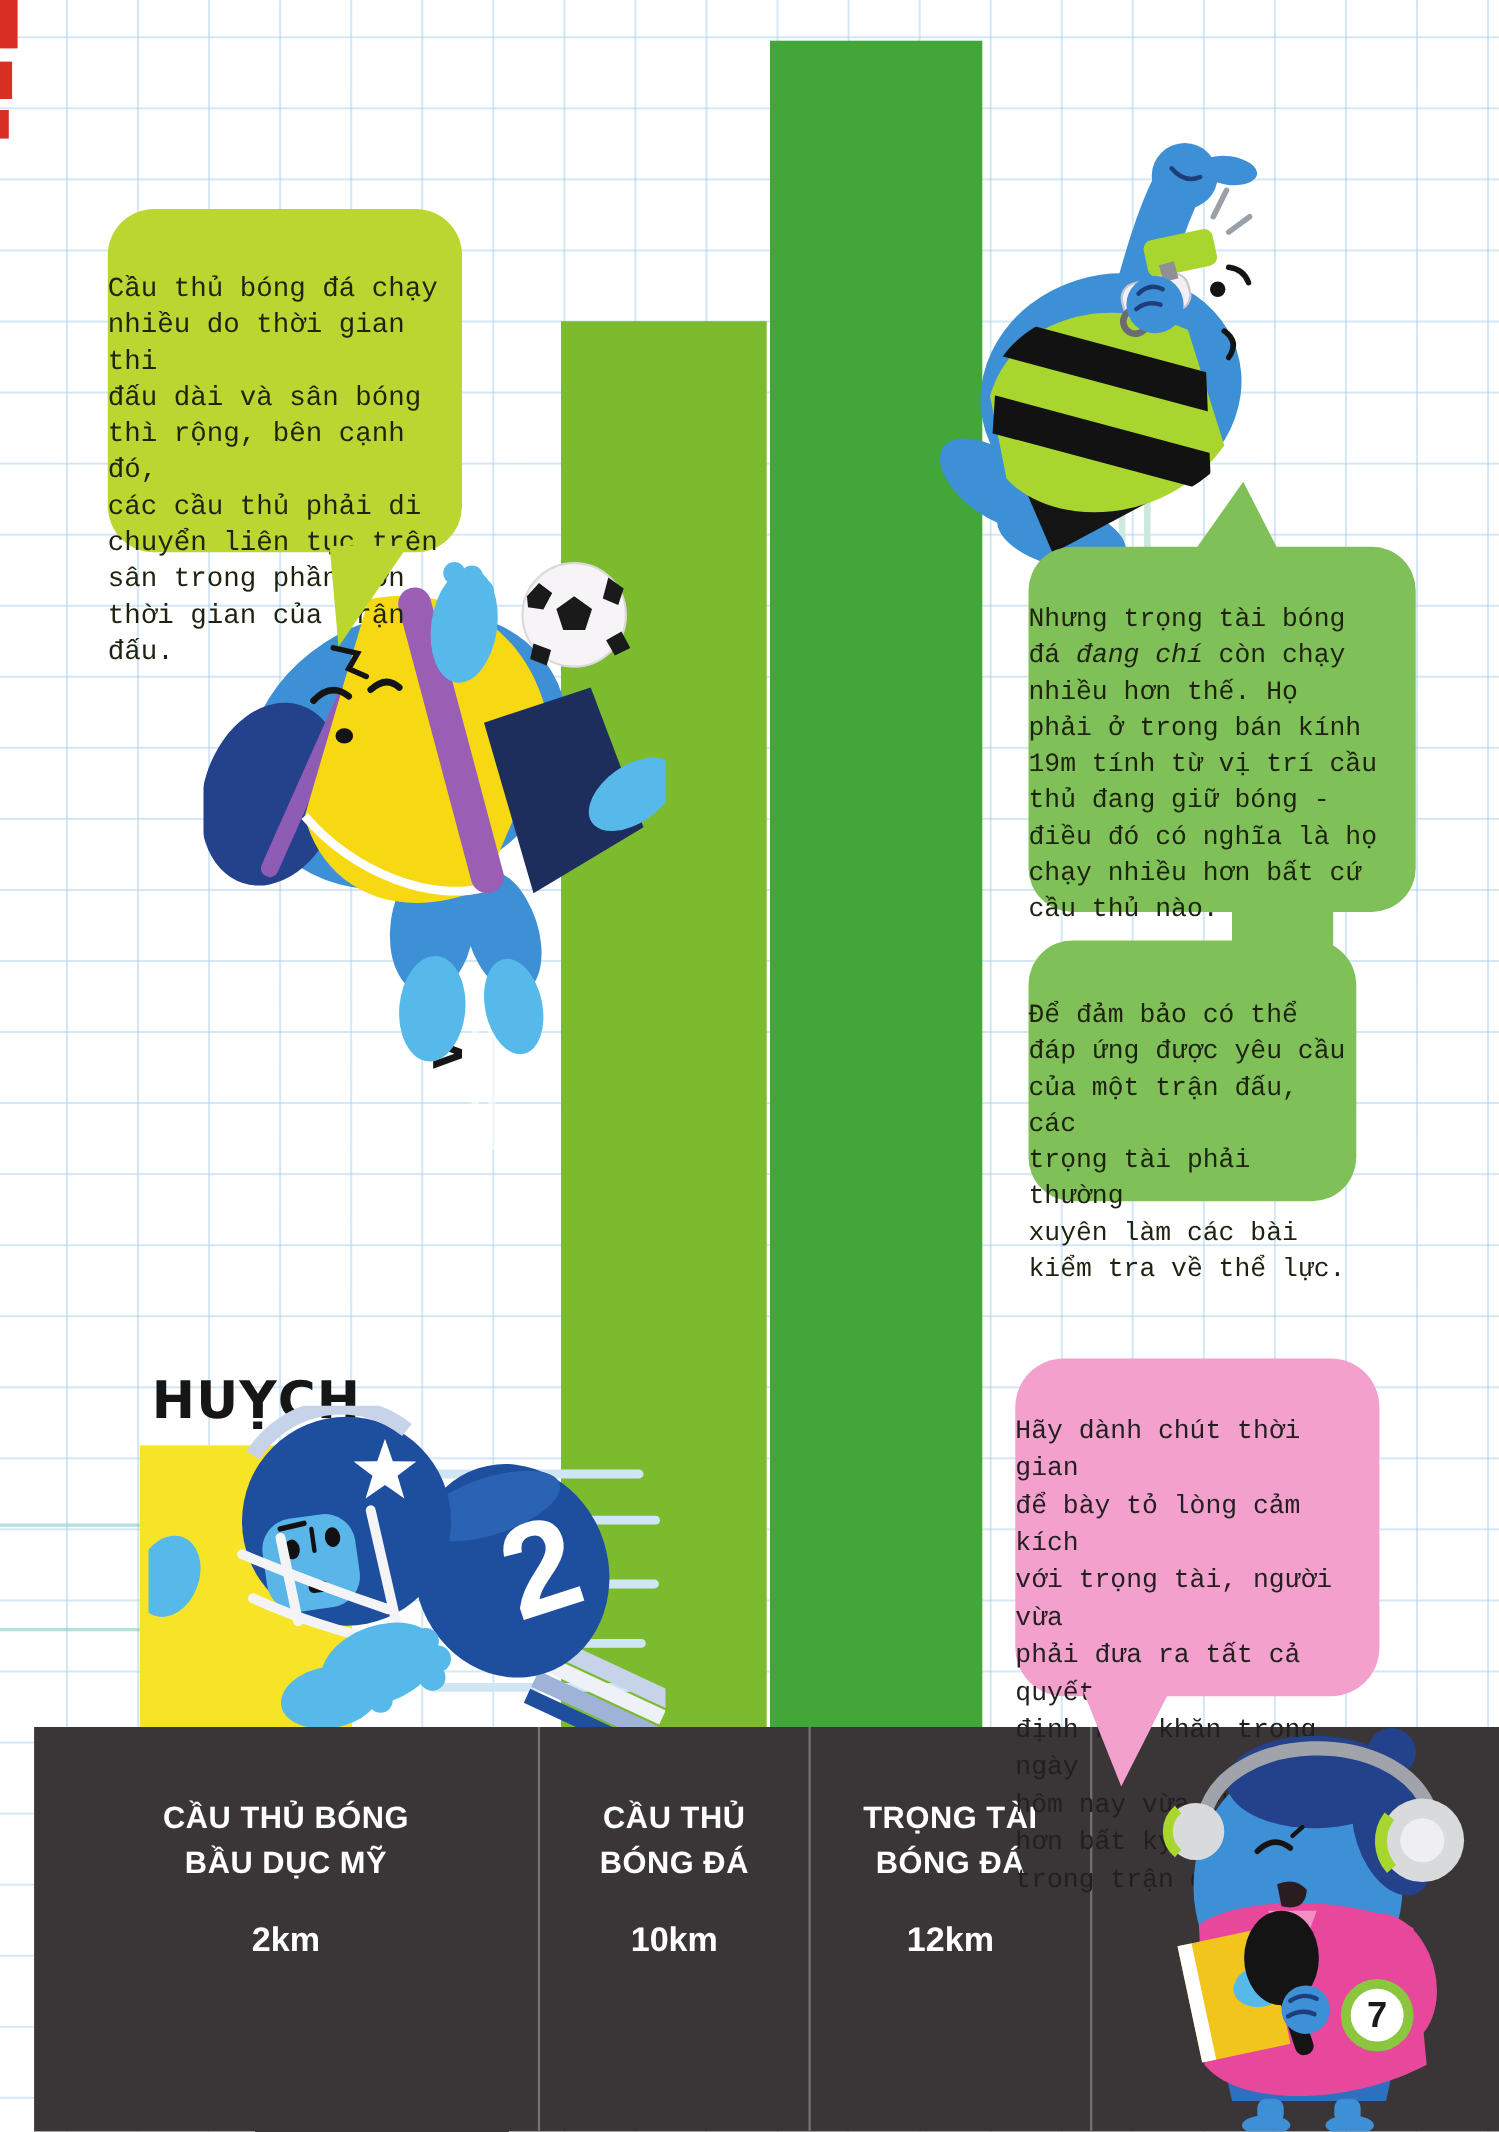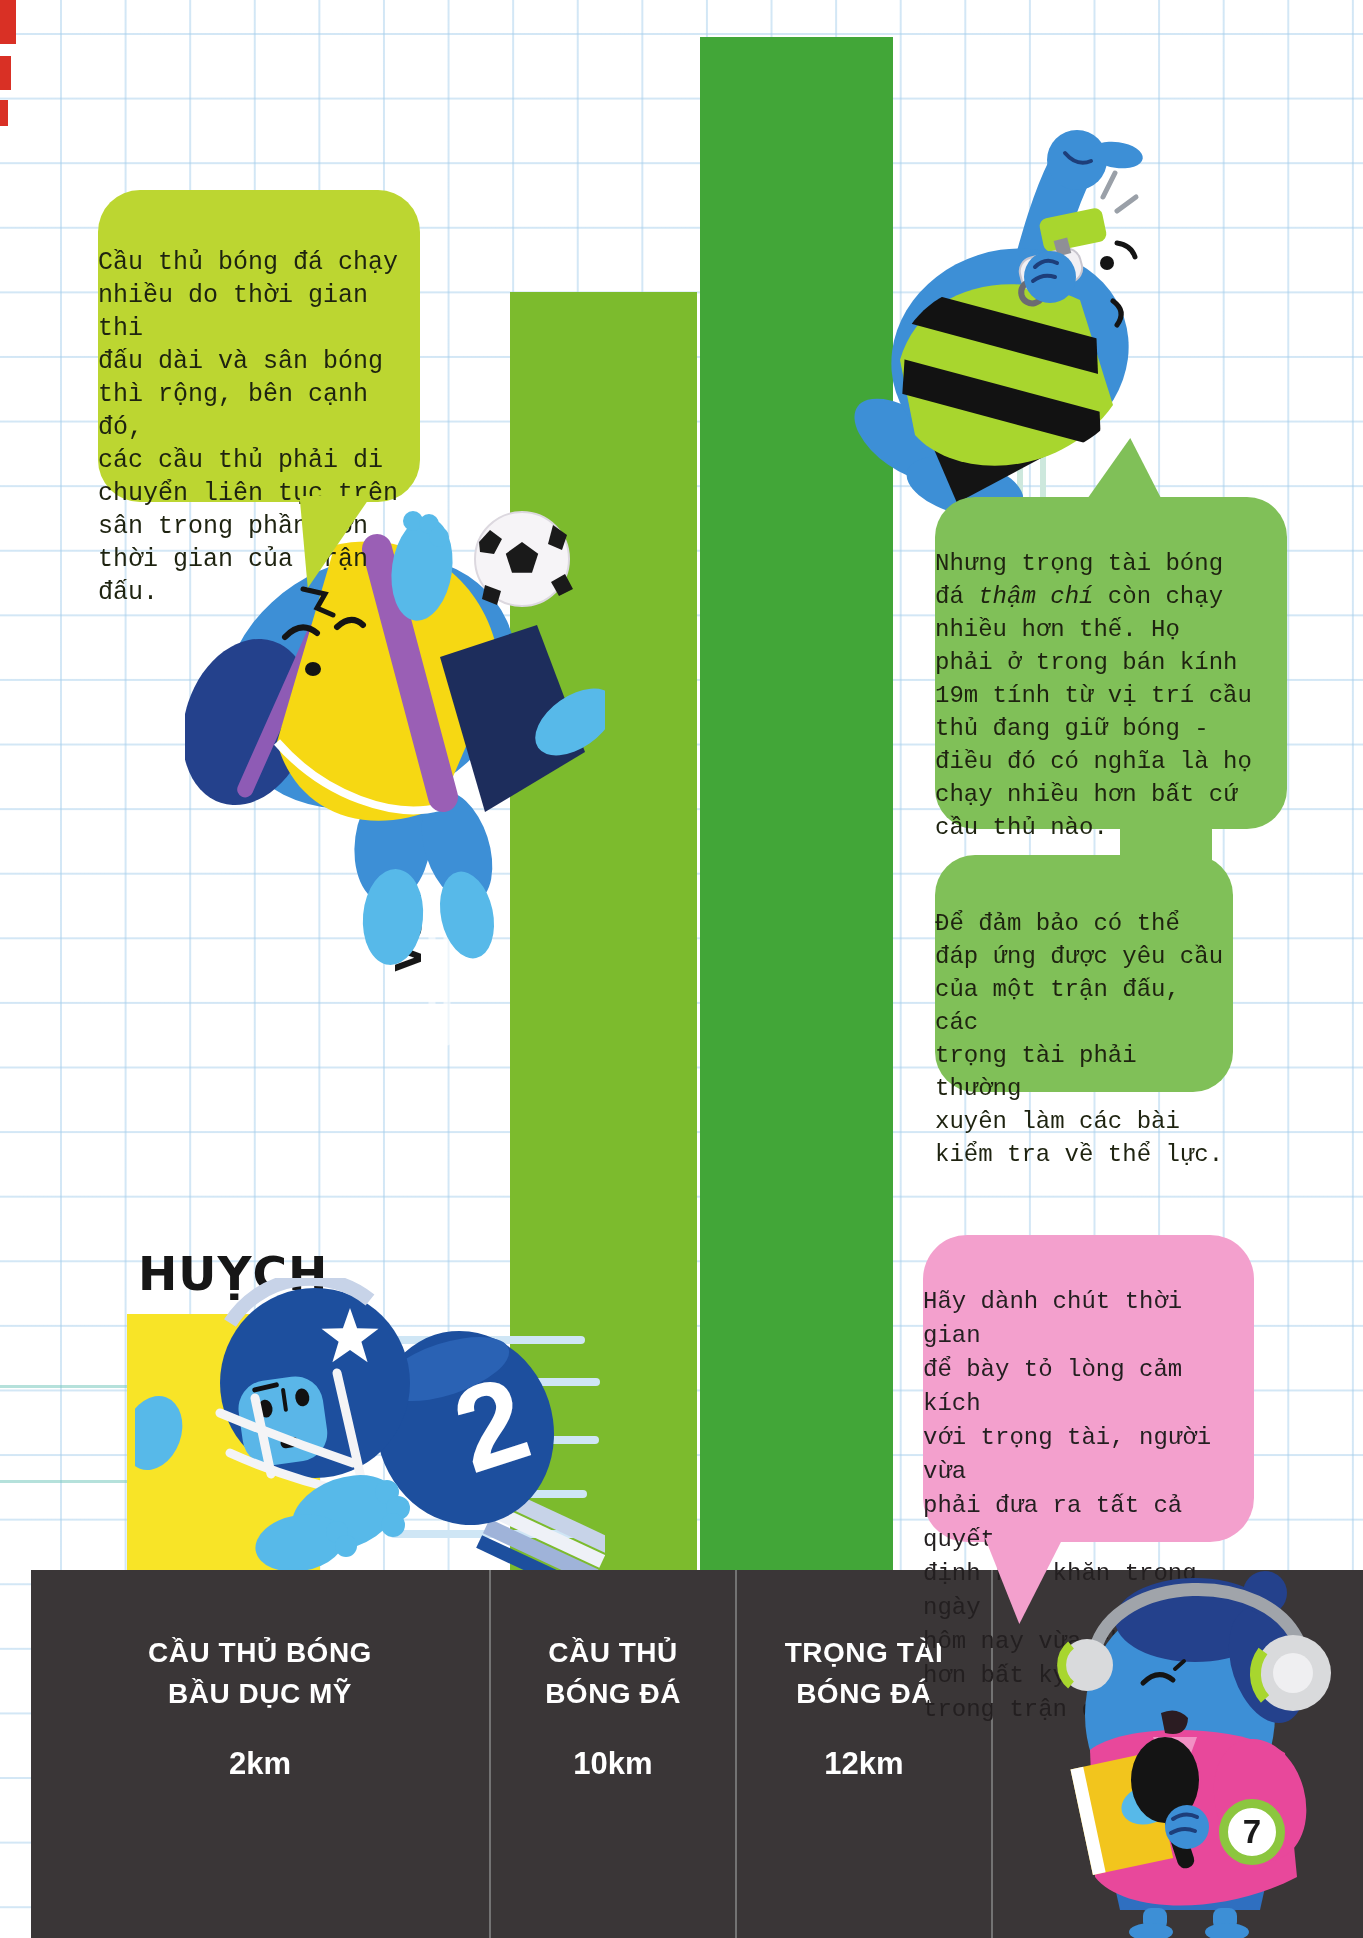--- a/index.html
+++ b/index.html
@@ -232,21 +232,21 @@
 các cầu thủ phải di
 chuyển liên tục trên
 sân trong phần lớn
 thời gian của trận đấu.</span>
   </div>
   <div class="tail tail-b1"></div>
 
   <div class="tail tail-b2"></div>
   <div class="bubble b2">
     <span>Nhưng trọng tài bóng
-đá </span><em>thậm chí</em><span> còn chạy
+đá </span><em>đang chí</em><span> còn chạy
 nhiều hơn thế. Họ
 phải ở trong bán kính
 19m tính từ vị trí cầu
 thủ đang giữ bóng -
 điều đó có nghĩa là họ
 chạy nhiều hơn bất cứ
 cầu thủ nào.</span>
   </div>
   <div class="tail connector-b2-b3"></div>
 

